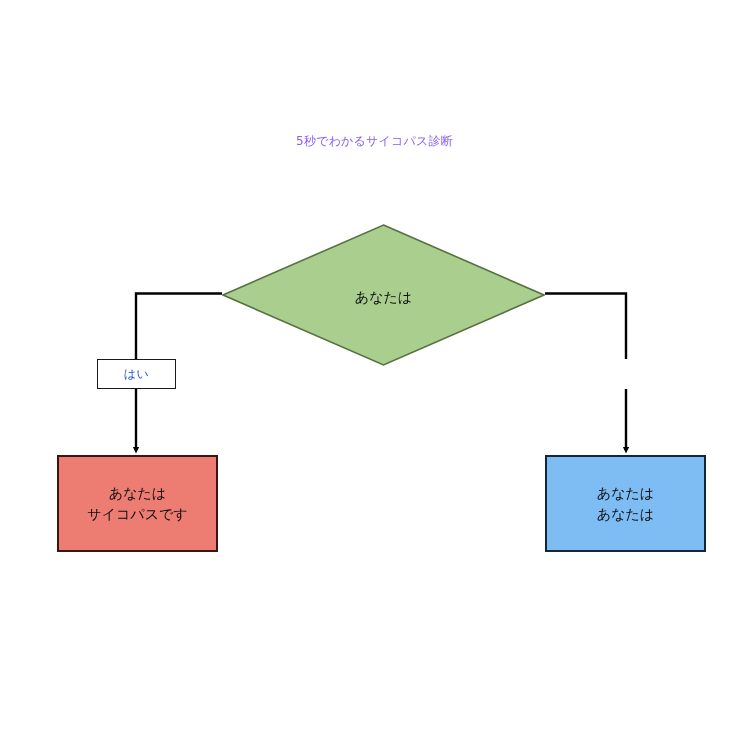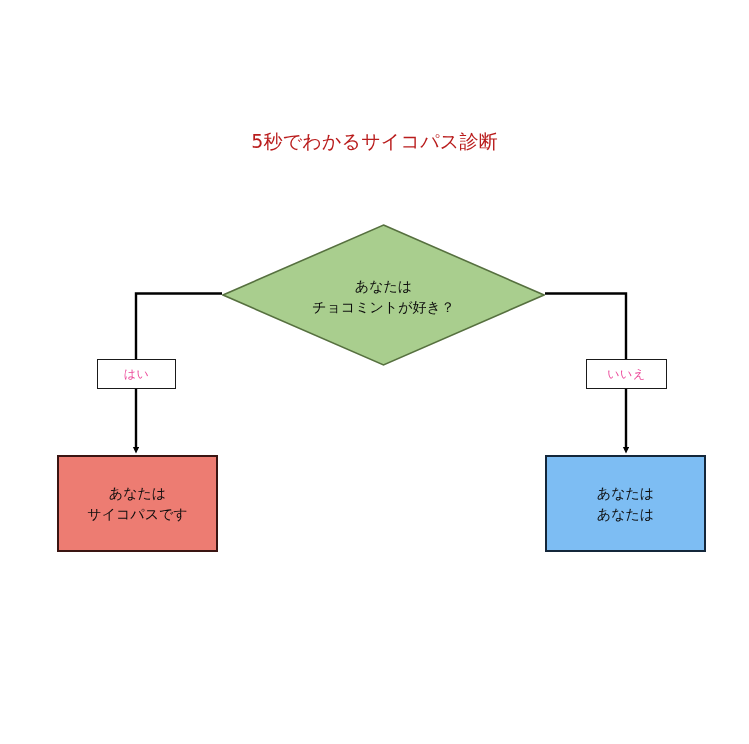--- a/index.html
+++ b/index.html
@@ -24,25 +24,25 @@
     height: 744px;
   }
 
   
   .chart-title {
     position: absolute;
     left: 0;
     top: 128px;
     width: 749px;
     text-align: center;
-    font-size: 19px;
+    font-size: 12px;
     line-height: 26px;
     font-weight: 400;
     letter-spacing: 0.2px;
-    color: #b91c1c;
+    color: #8b5cf6;
     white-space: nowrap;
   }
 
   
   .connector-layer {
     position: absolute;
     left: 0;
     top: 0;
     width: 749px;
     height: 744px;
@@ -112,21 +112,21 @@
     position: absolute;
     height: 30px;
     background: #ffffff;
     border: 1.6px solid #1a1a1a;
     box-sizing: border-box;
     display: flex;
     align-items: center;
     justify-content: center;
     font-size: 12px;
     line-height: 16px;
-    color: #ec4899;
+    color: #1d4ed8;
     letter-spacing: 0.5px;
   }
   .edge-label.yes {
     left: 97px;
     top: 359px;
     width: 79px;
   }
   .edge-label.no {
     left: 586px;
     top: 359px;
@@ -155,29 +155,25 @@
     <path class="node-line" d="M545,293.5 L626,293.5 L626,359" fill="none" stroke="#000000" stroke-width="2.4"></path>
     <path class="node-line" d="M626,389 L626,450" fill="none" stroke="#000000" stroke-width="2.4" marker-end="url(#arrowhead)"></path>
   </svg>
 
   <div class="decision-node">
     <svg class="diamond-shape" viewBox="0 0 323 142" preserveAspectRatio="none">
       <polygon points="161.5,1 322,71 161.5,141 1,71" fill="#a9ce8e" stroke="#56703f" stroke-width="1.6"></polygon>
     </svg>
     <div class="node-text">
       <span>あなたは</span>
-      <span>チョコミントが好き？</span>
     </div>
   </div>
 
   <div class="edge-label yes">
     <span>はい</span>
-  </div>
-  <div class="edge-label no">
-    <span>いいえ</span>
   </div>
 
   <div class="result-node psycho">
     <span>あなたは</span>
     <span>サイコパスです</span>
   </div>
 
   <div class="result-node safe">
     <span>あなたは</span>
     <span>あなたは</span>

